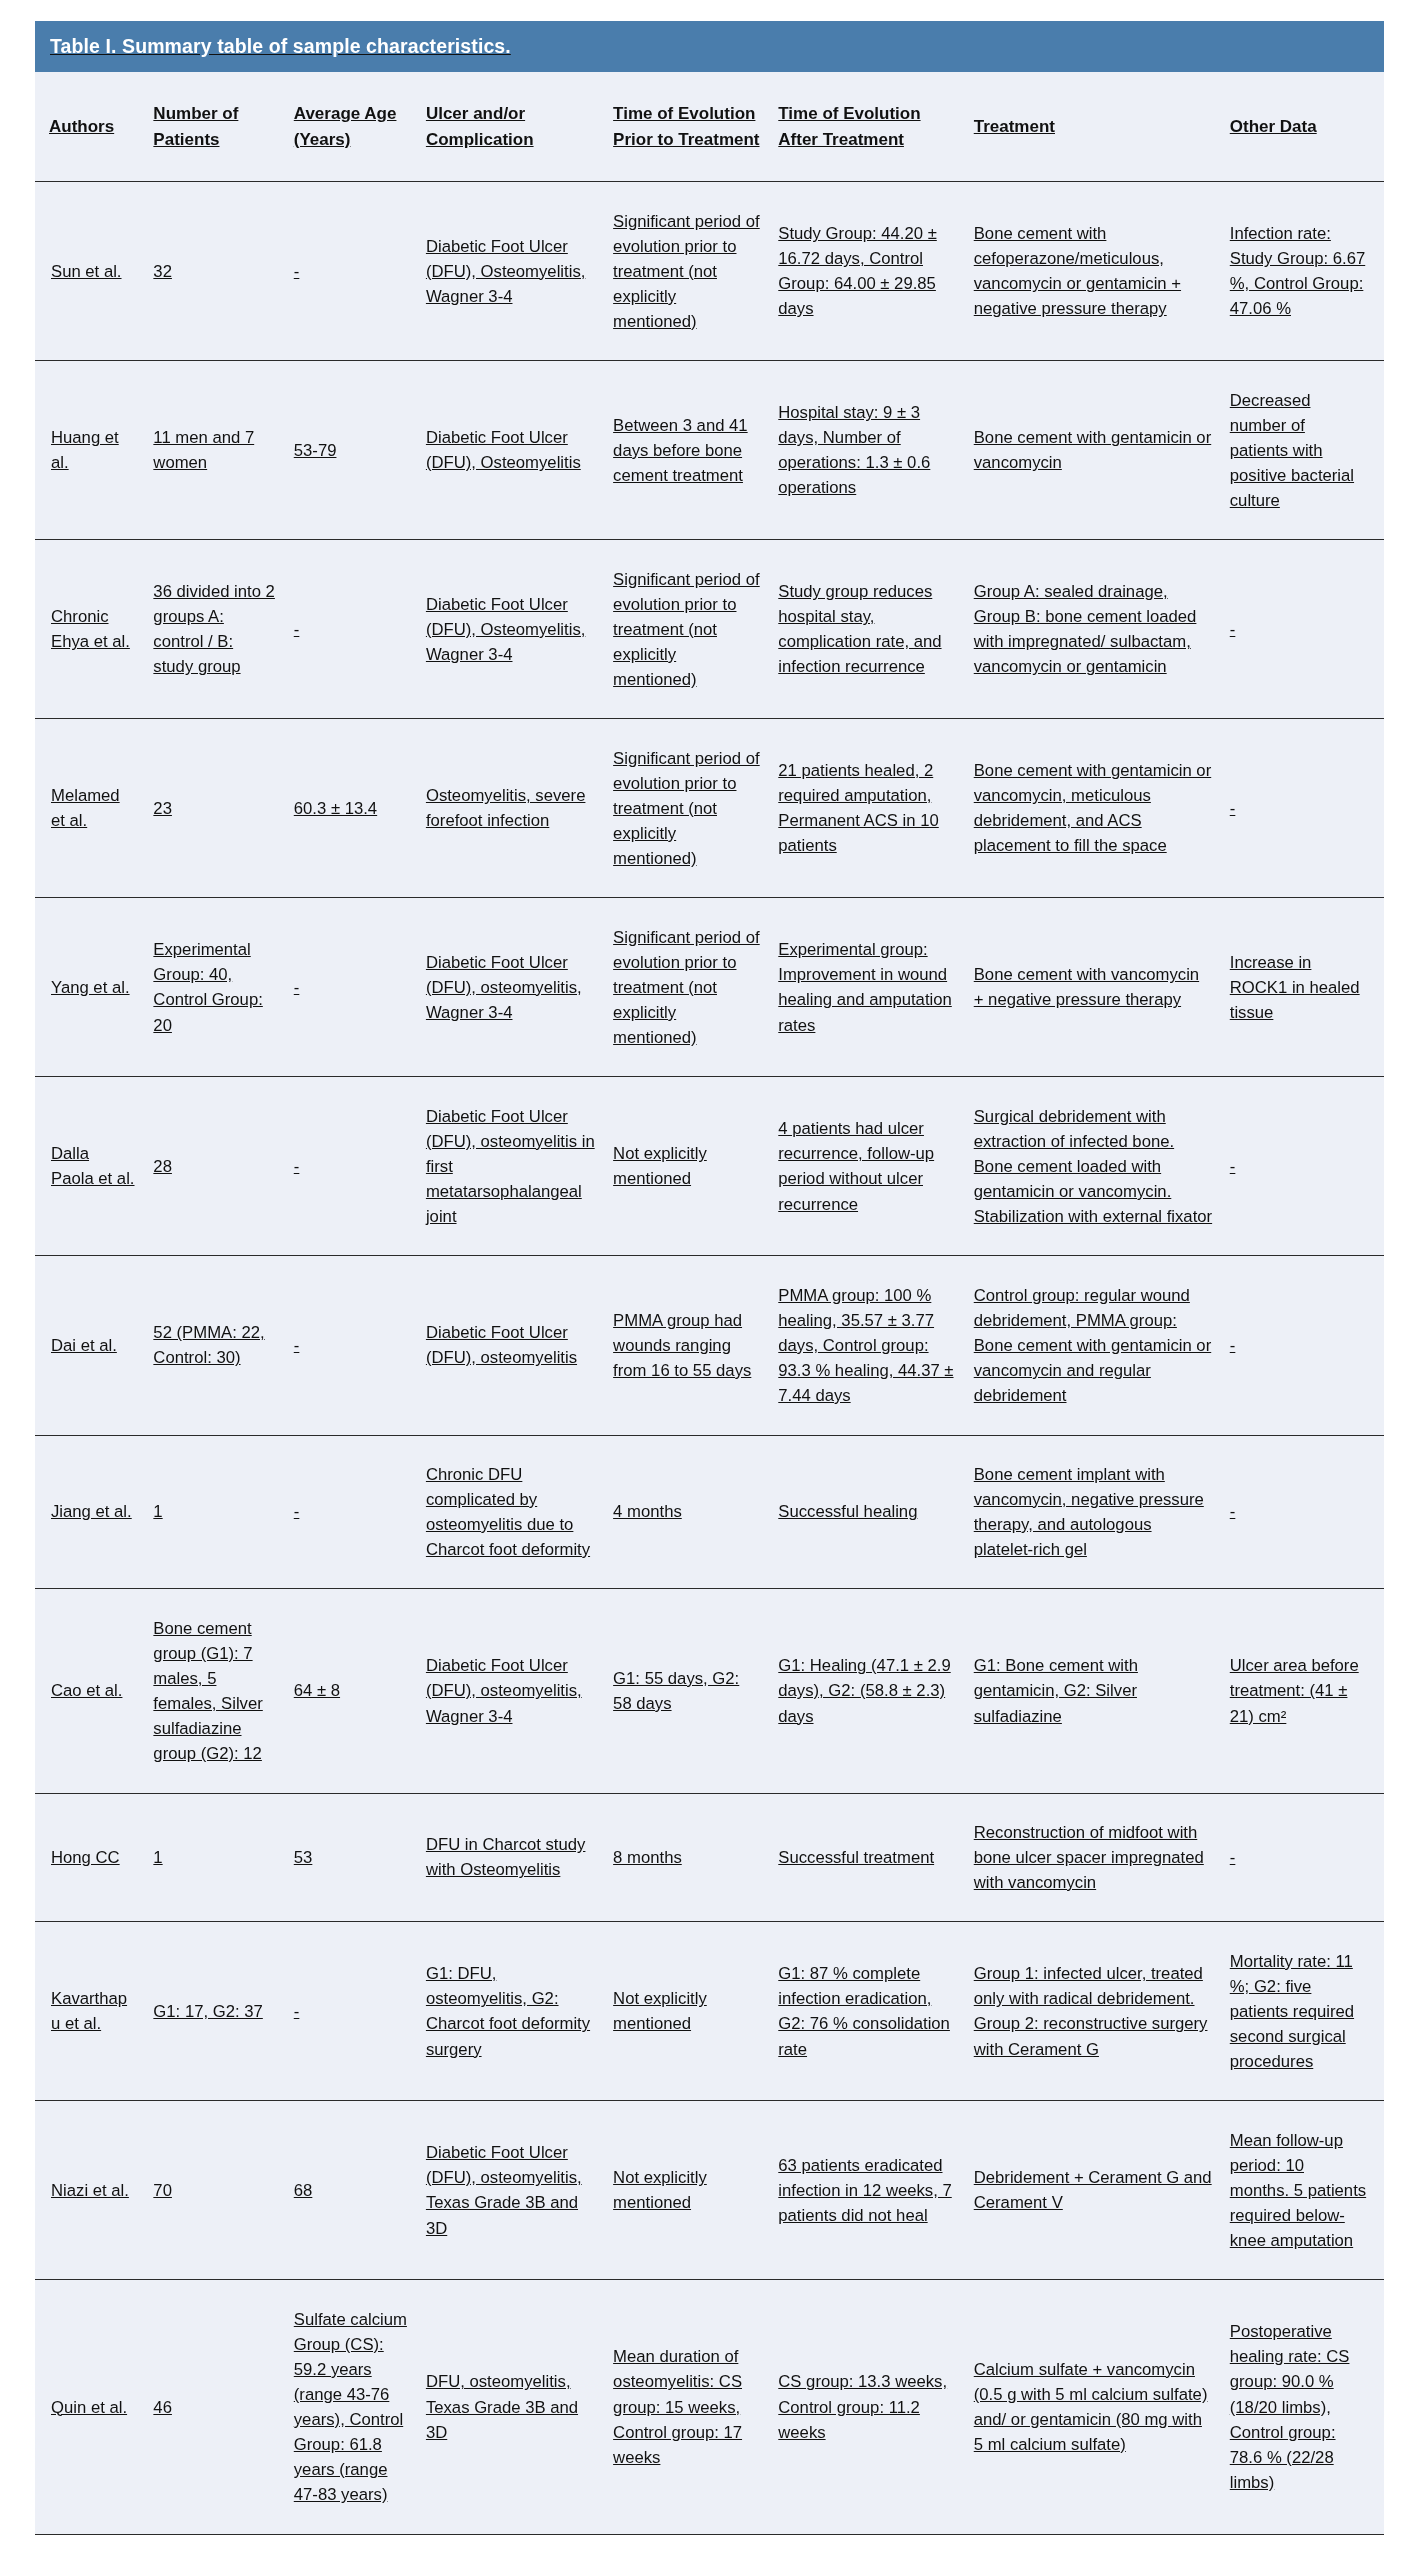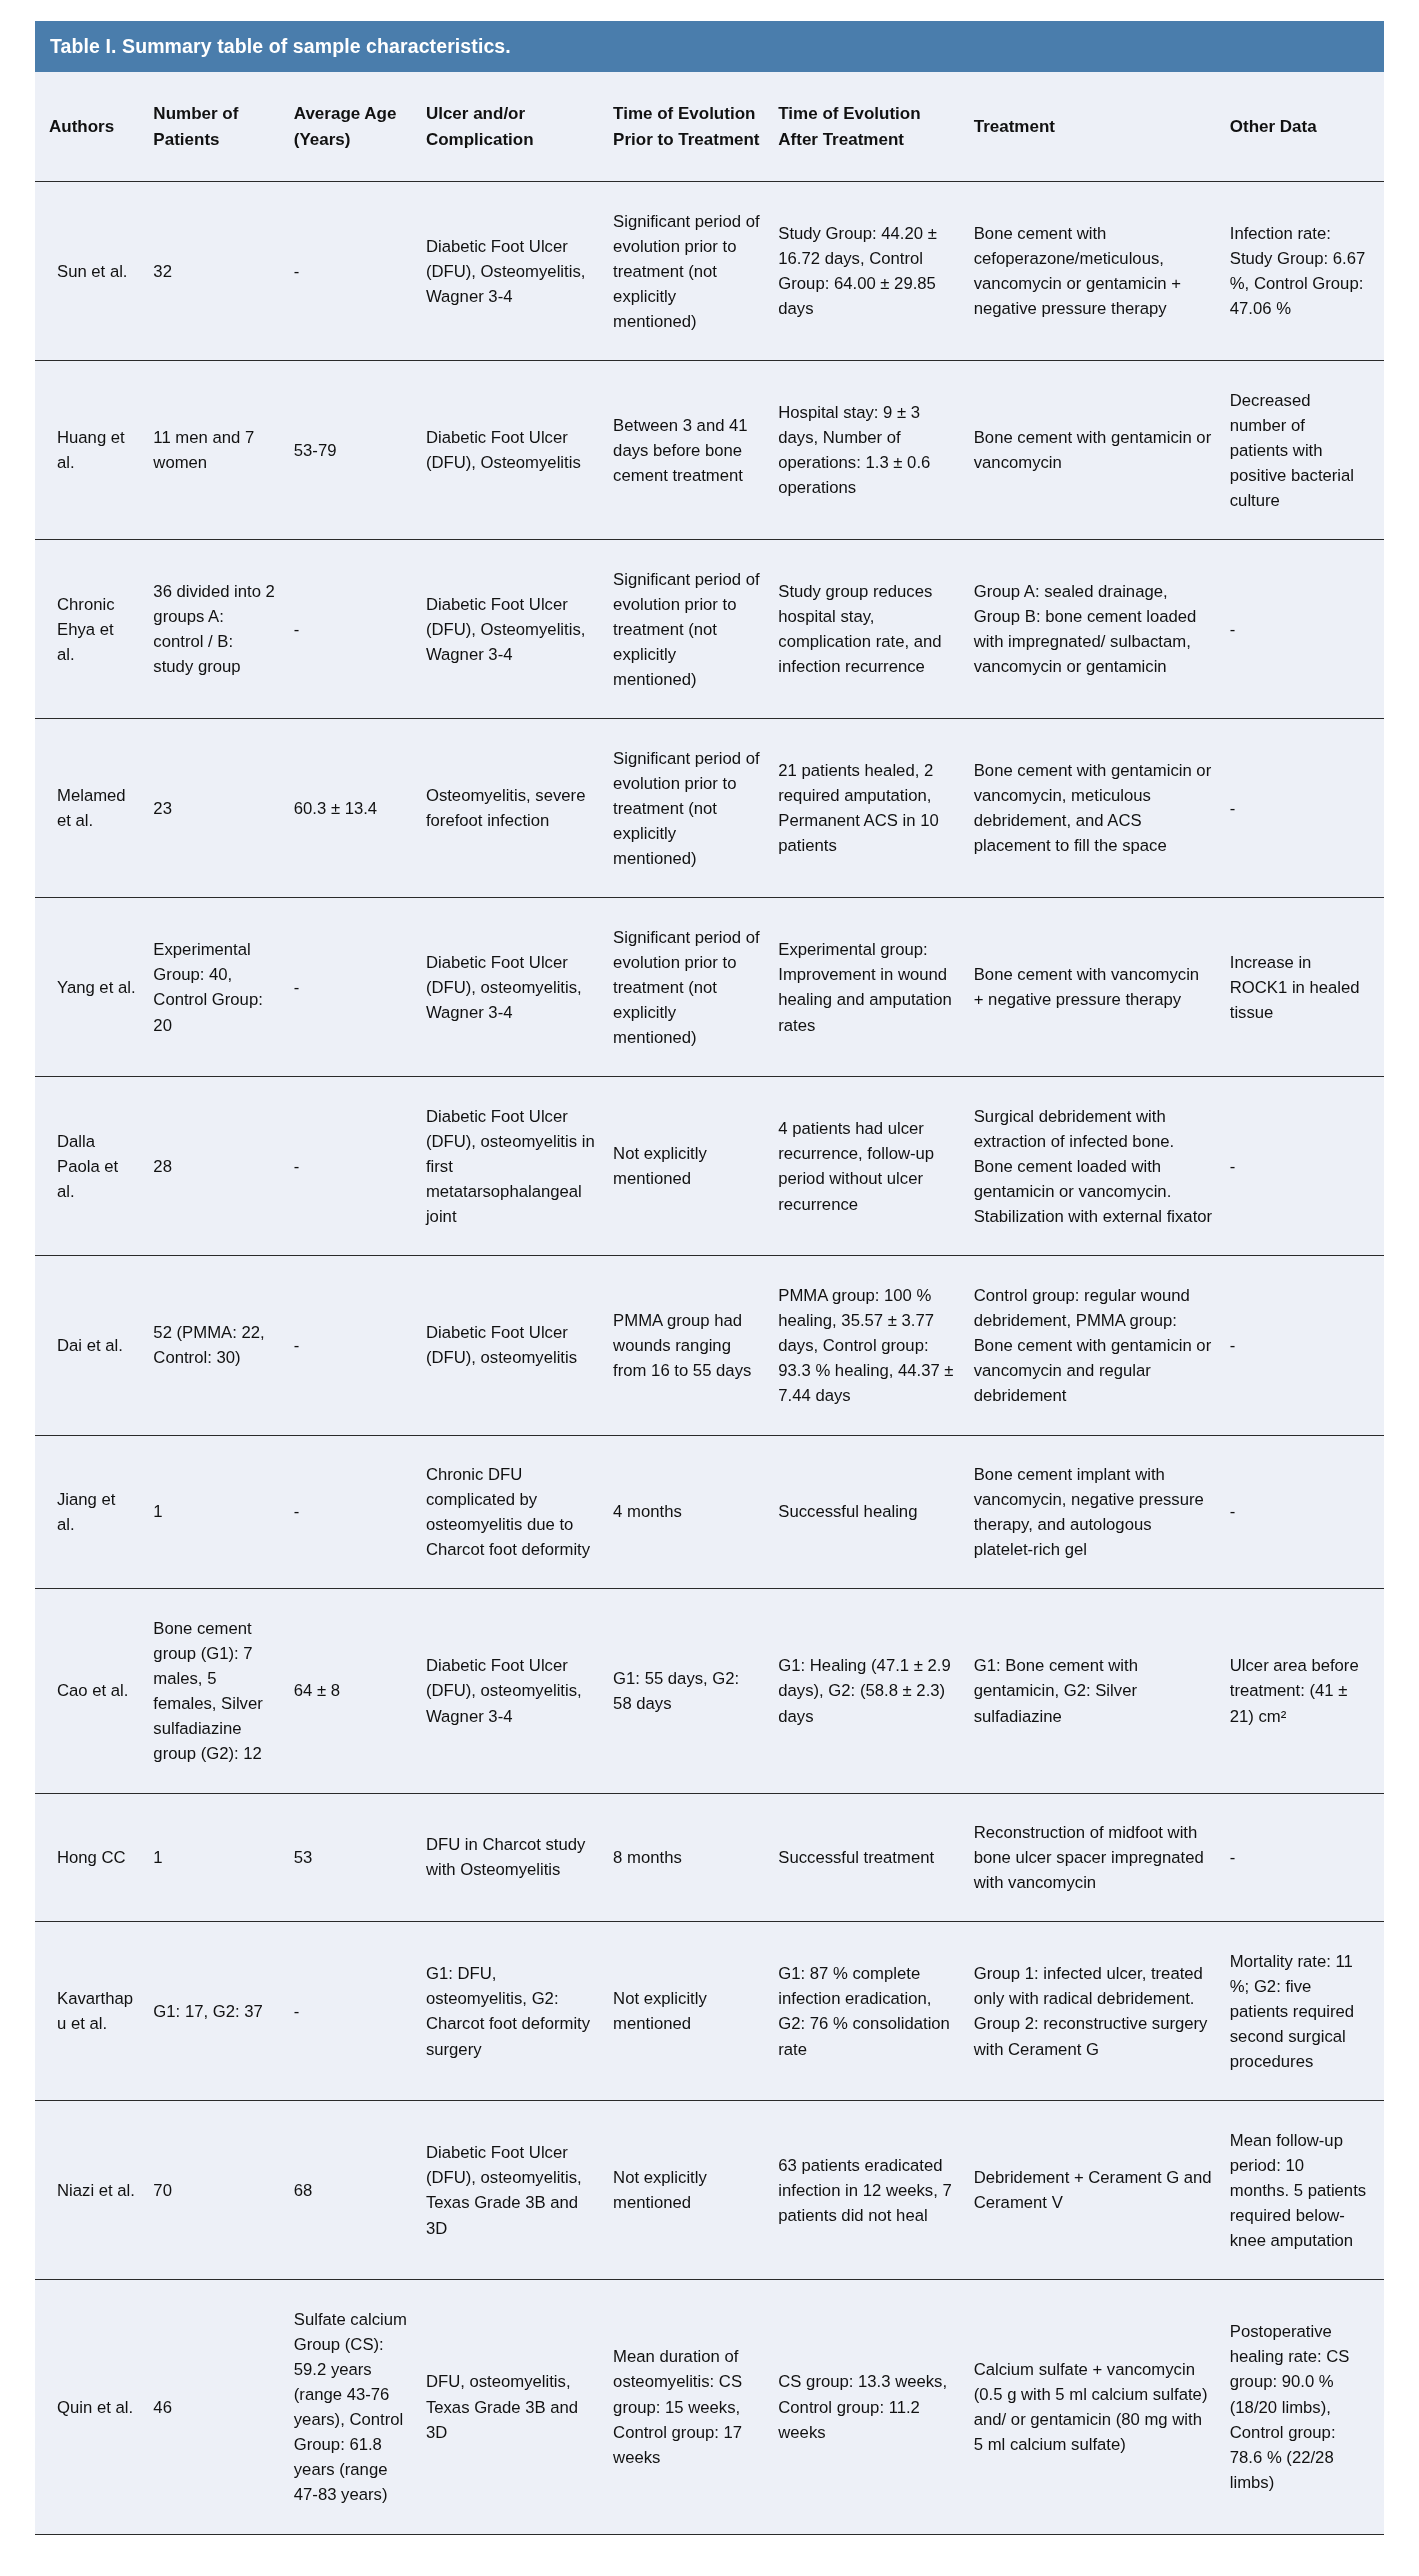--- a/index.html
+++ b/index.html
@@ -10,20 +10,21 @@
   }
   html,body{margin:0;padding:0;background:#ffffff;}
   body{
     width:1419px;
     font-family:"Liberation Sans", sans-serif;
     color:var(--text);
     -webkit-font-smoothing:antialiased;
   }
   .page{
     padding:21.4px 35px 25px 35px;
+    text-decoration:underline;
   }
   .title-bar{
     background:var(--title-bg);
     color:#ffffff;
     font-size:19.5px;
     font-weight:bold;
     padding:14px 15px;
     letter-spacing:0.1px;
   }
   table.summary{
@@ -50,21 +51,21 @@
     padding:29px 17.6px 29px 0;
     border-bottom:1.9px solid var(--divider);
   }
   thead th:first-child{padding-left:14px;margin-top:8px;}
   tbody td{
     vertical-align:middle;
     padding:26.4px 17.6px 26.4px 0;
     border-bottom:1.3px solid var(--divider);
     word-wrap:break-word;
   }
-  tbody td:first-child{padding-left:22px;}
+  tbody td:first-child{padding-left:16px;}
   tbody tr:last-child td{border-bottom:1.3px solid var(--divider);}
 </style>
 </head>
 <body>
 
 <div class="page">
   <div class="title-bar">
     <span>Table I. Summary table of sample characteristics.</span>
   </div>
   <table class="summary">

